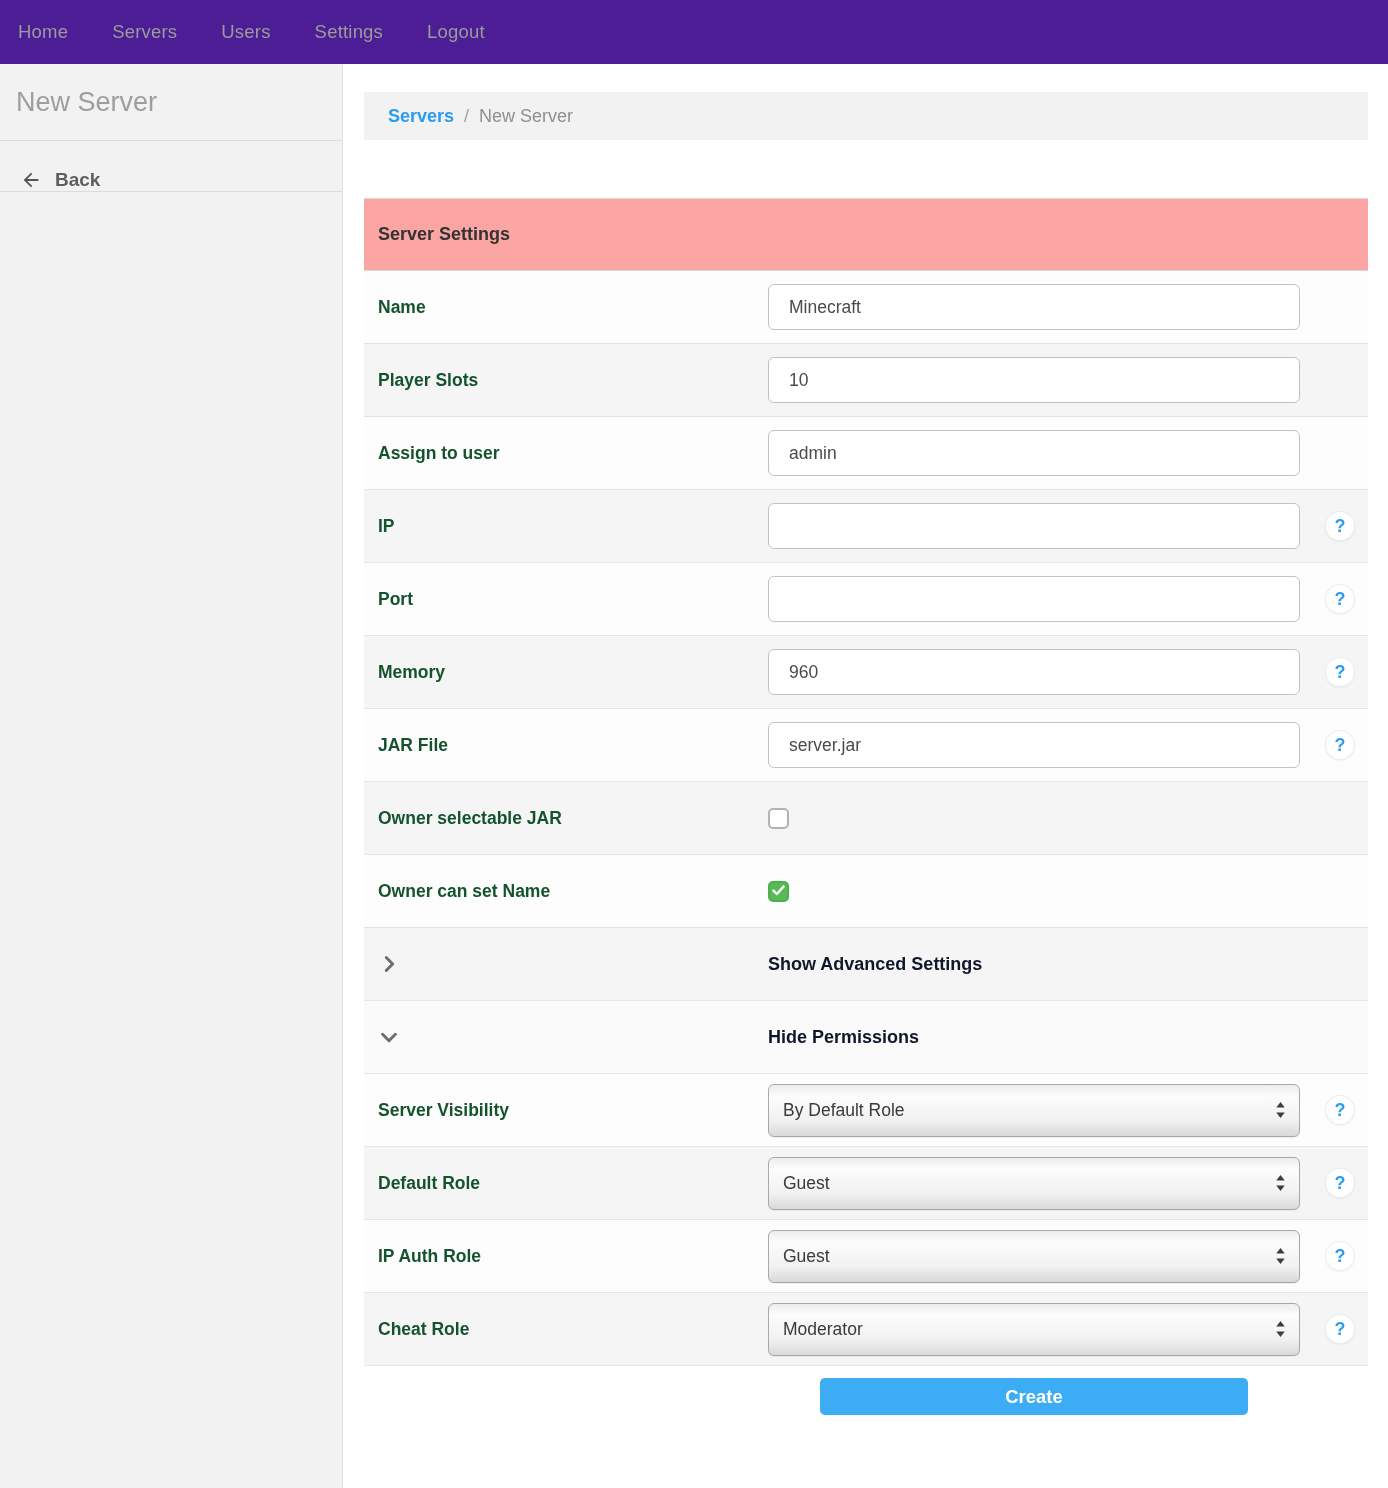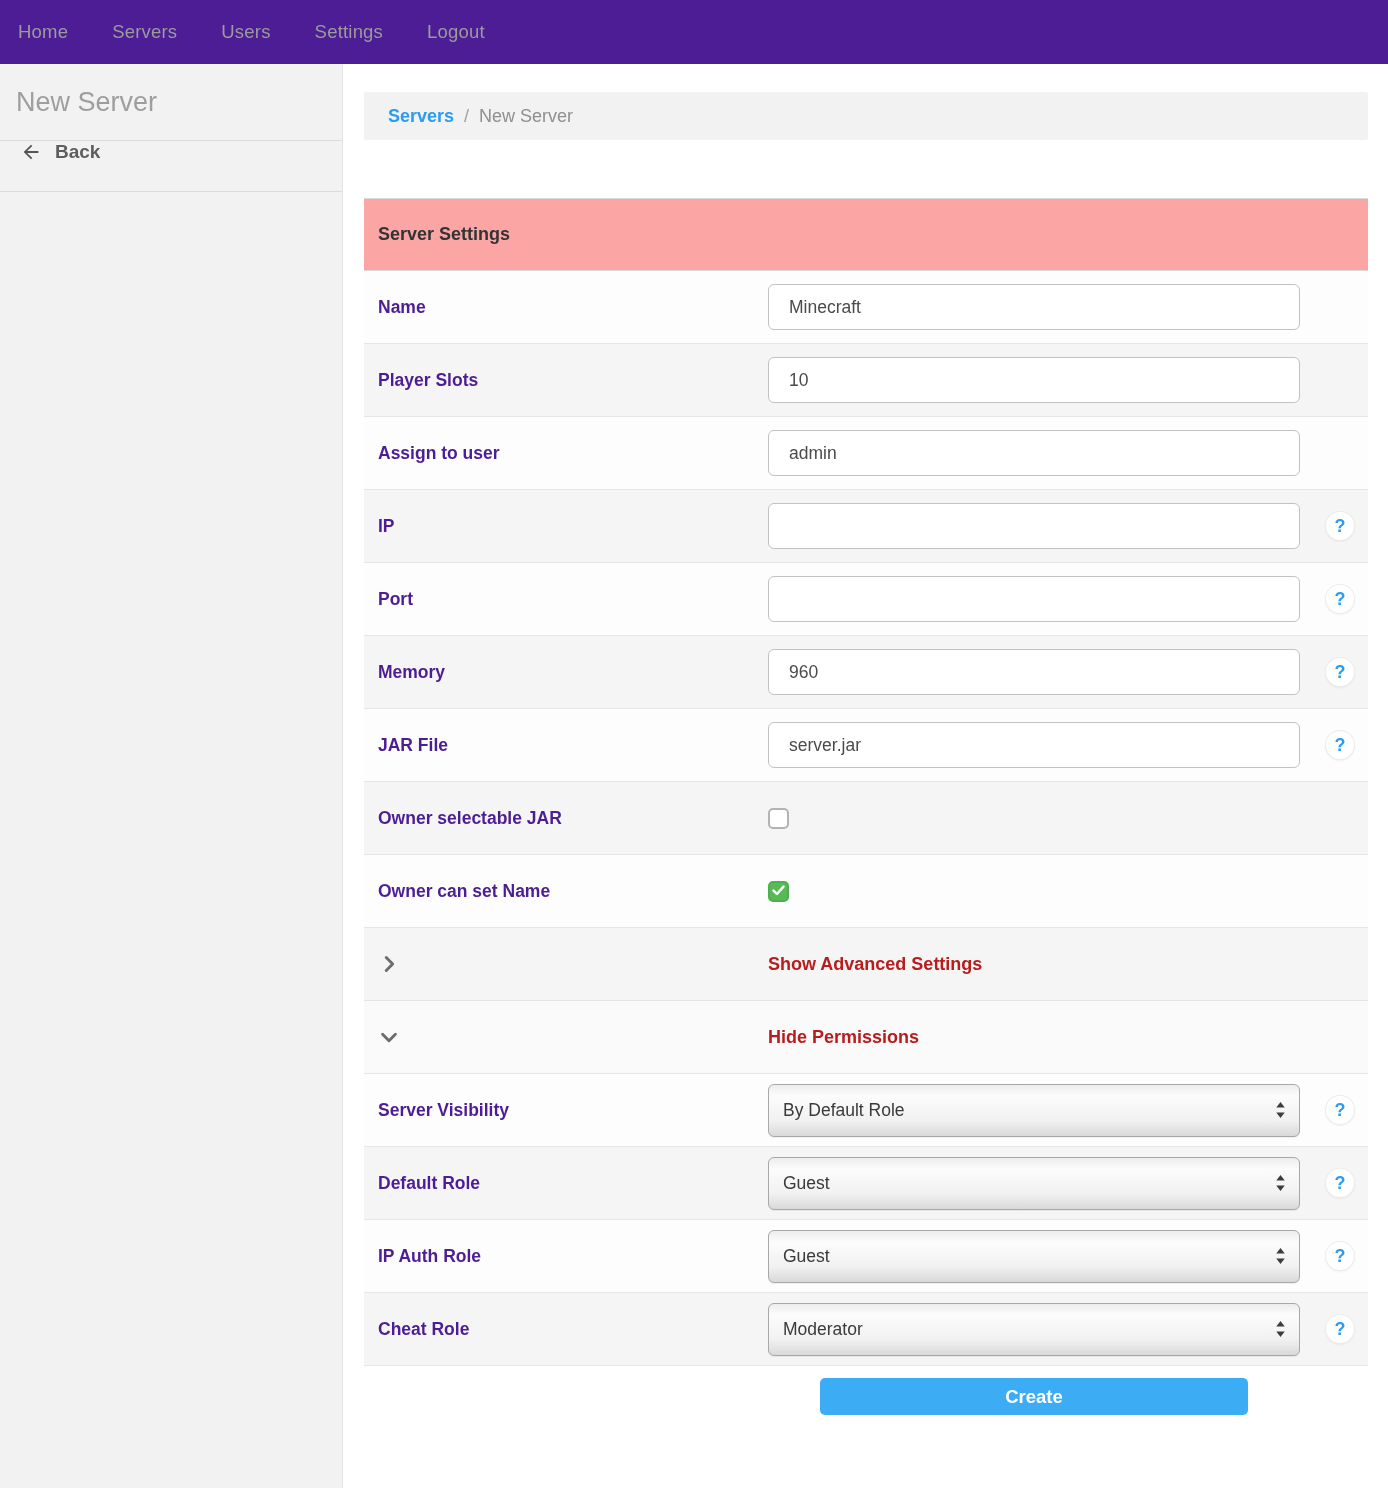--- a/index.html
+++ b/index.html
@@ -27,21 +27,21 @@
   .sidebar {
     width:343px; background:#f2f2f2; flex-shrink:0;
     border-right:1px solid #e3e3e3;
   }
   .sidebar-title {
     height:77px; display:flex; align-items:center;
     padding-left:16px; font-size:27px; color:#9e9e9e;
     border-bottom:1px solid #dcdcdc;
   }
   .back-item {
-    height:51px; display:flex; align-items:flex-start;
+    height:51px; display:flex; align-items:flex-end;
     padding-left:20px; gap:13px;
     font-size:19px; font-weight:bold; color:#5e5e5e;
     border-bottom:1px solid #dcdcdc; cursor:pointer;
   }
   .back-item svg { display:block; }
 
   .main { flex:1; padding:28px 20px 0 21px; }
 
   
   .breadcrumb {
@@ -62,21 +62,21 @@
   }
   .frow.alt { background:#f5f5f5; }
   .frow.alt-light { background:#fafafa; }
   .frow.header {
     min-height:72px; background:#fca5a5;
     font-weight:bold; font-size:18px; color:#333333;
     border-bottom:1px solid #d8d8d8;
   }
   .flabel {
     width:390px; flex-shrink:0;
-    font-weight:bold; font-size:17.5px; color:#4c1d95;
+    font-weight:bold; font-size:17.5px; color:#14532d;
   }
   .fctrl { width:532px; flex-shrink:0; display:flex; align-items:center; }
 
   .tinput {
     width:100%; height:46px;
     border:1px solid #c2c2c2; border-radius:6px;
     padding:0 20px; font-size:17.5px; color:#4a4a4a;
     background:#ffffff; font-family:"Liberation Sans", sans-serif;
     outline:none;
   }
@@ -96,21 +96,21 @@
     background:#ffffff; cursor:pointer;
   }
   .cb.checked {
     background:#58b957; border-color:#4faf4e;
     display:flex; align-items:center; justify-content:center;
   }
 
   .chev { display:flex; align-items:center; }
 
   .flink {
-    color:#b91c1c; font-weight:bold; font-size:18px;
+    color:#0f172a; font-weight:bold; font-size:18px;
     text-decoration:none; cursor:pointer;
   }
 
   .select {
     width:100%; height:53px;
     border:1px solid #a8a8a8; border-radius:6px;
     background:linear-gradient(#ededed, #fcfcfc 22%, #f1f1f1 70%, #d9d9d9);
     box-shadow:0 1px 1px rgba(0,0,0,.06);
     display:flex; align-items:center; justify-content:space-between;
     padding:0 13px 0 14px;

